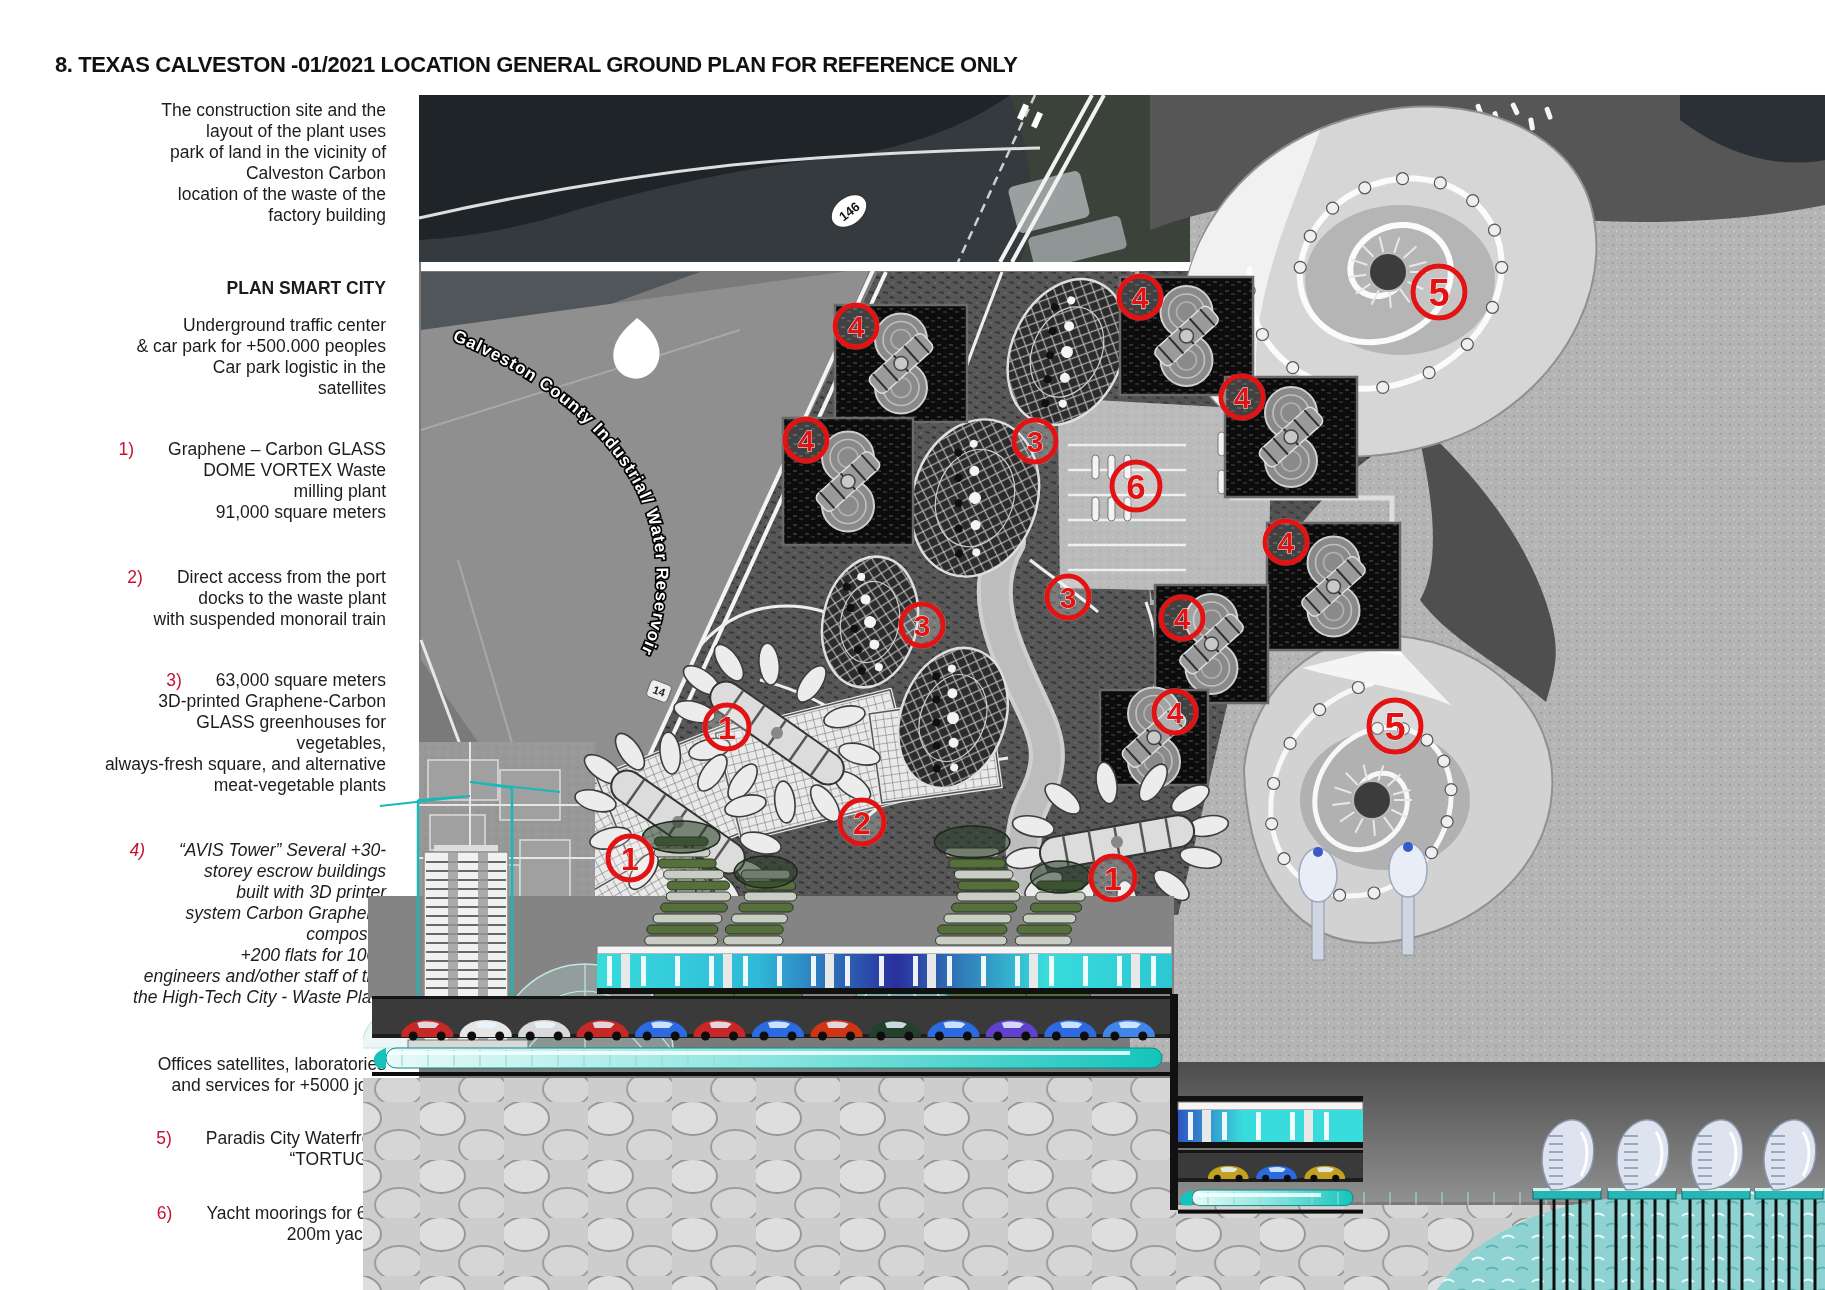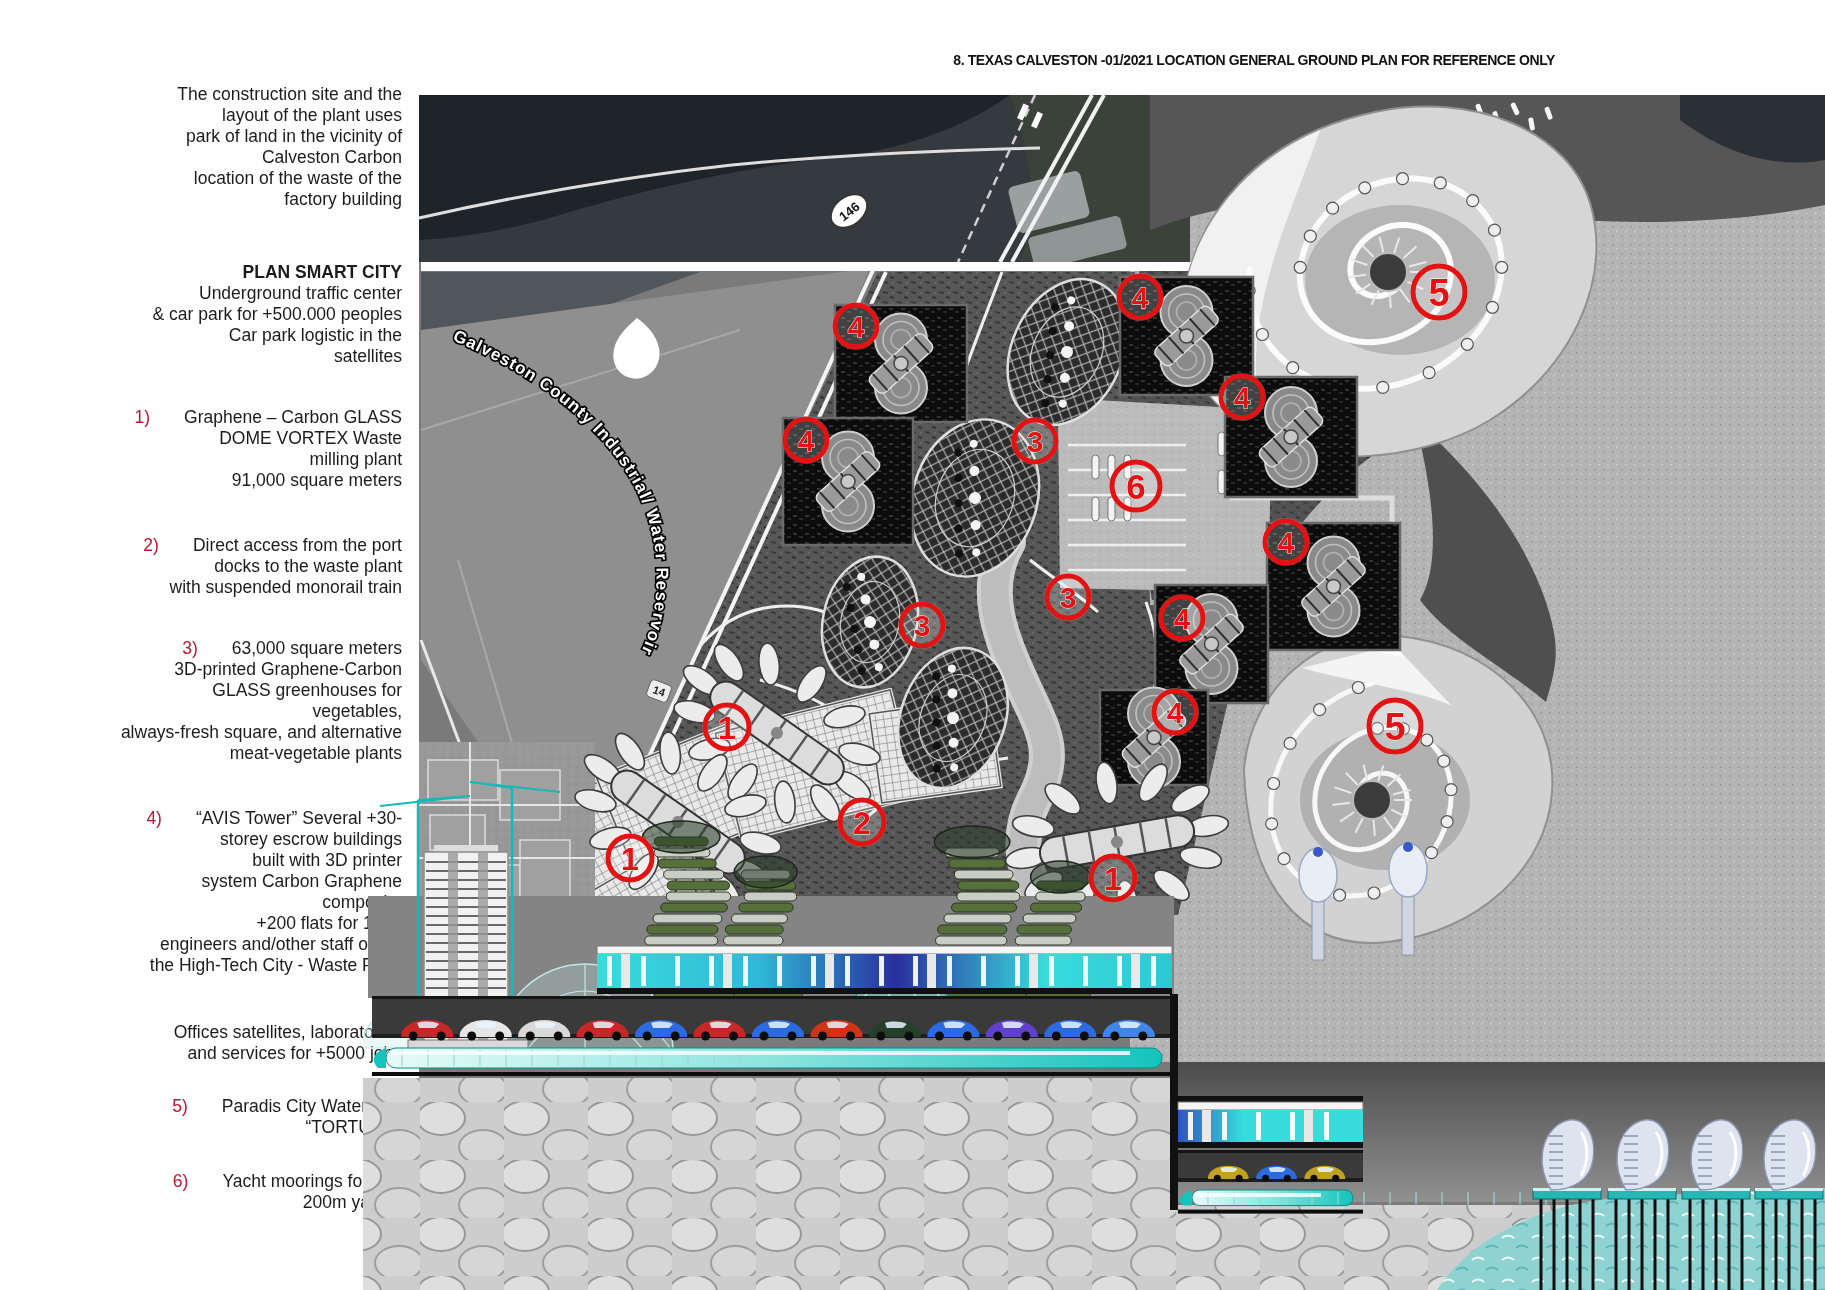--- a/index.html
+++ b/index.html
@@ -1,22 +1,22 @@
 <!DOCTYPE html>
 <html><head>
 <meta charset="utf-8">
 <style>
   html,body{margin:0;padding:0;background:#ffffff;}
   .page{position:relative;width:1825px;height:1290px;background:#fff;overflow:hidden;
         font-family:"Liberation Sans",sans-serif;color:#1c1c1c;}
-  .title{position:absolute;left:55px;top:52px;width:1500px;font-size:14px;font-weight:bold;
-         letter-spacing:-0.4px;color:#111;text-align:right;}
+  .title{position:absolute;left:55px;top:52px;width:1500px;font-size:22px;font-weight:bold;
+         letter-spacing:-0.4px;color:#111;}
   .sidebar{position:absolute;left:58px;top:84px;width:344px;text-align:right;
            font-size:17.5px;line-height:21px;color:#1c1c1c;}
-  .sb-block{margin:0;}
+  .sb-block{margin:16px;}
   .sb-heading{font-weight:bold;}
   .num{color:#c41230;font-weight:normal;}
   .gap{display:inline-block;width:34px;}
   .map-wrap{position:absolute;left:363px;top:95px;width:1462px;height:1195px;}
   svg text{font-family:"Liberation Sans",sans-serif;}
 </style>
 </head>
 <body>
 
 <div class="page">
@@ -49,21 +49,21 @@
         <div class="line">with suspended monorail train</div>
       </div>
       <div class="sb-block" style="margin-top: 40px;">
         <div class="line"><span class="num">3)</span><span class="gap"></span>63,000 square meters</div>
         <div class="line">3D-printed Graphene-Carbon</div>
         <div class="line">GLASS greenhouses for</div>
         <div class="line">vegetables,</div>
         <div class="line">always-fresh square, and alternative</div>
         <div class="line">meat-vegetable plants</div>
       </div>
-      <div class="sb-block" style="margin-top: 44px;">
+      <div class="sb-block" style="margin-top: 44px; font-style: italic;">
         <div class="line"><span class="num">4)</span><span class="gap"></span>“AVIS Tower” Several +30-</div>
         <div class="line">storey escrow buildings</div>
         <div class="line">built with 3D printer</div>
         <div class="line">system Carbon Graphene</div>
         <div class="line">composite</div>
         <div class="line">+200 flats for 1000</div>
         <div class="line">engineers and/other staff of the</div>
         <div class="line">the High-Tech City - Waste Plant</div>
       </div>
       <div class="sb-block" style="margin-top: 46px;">

